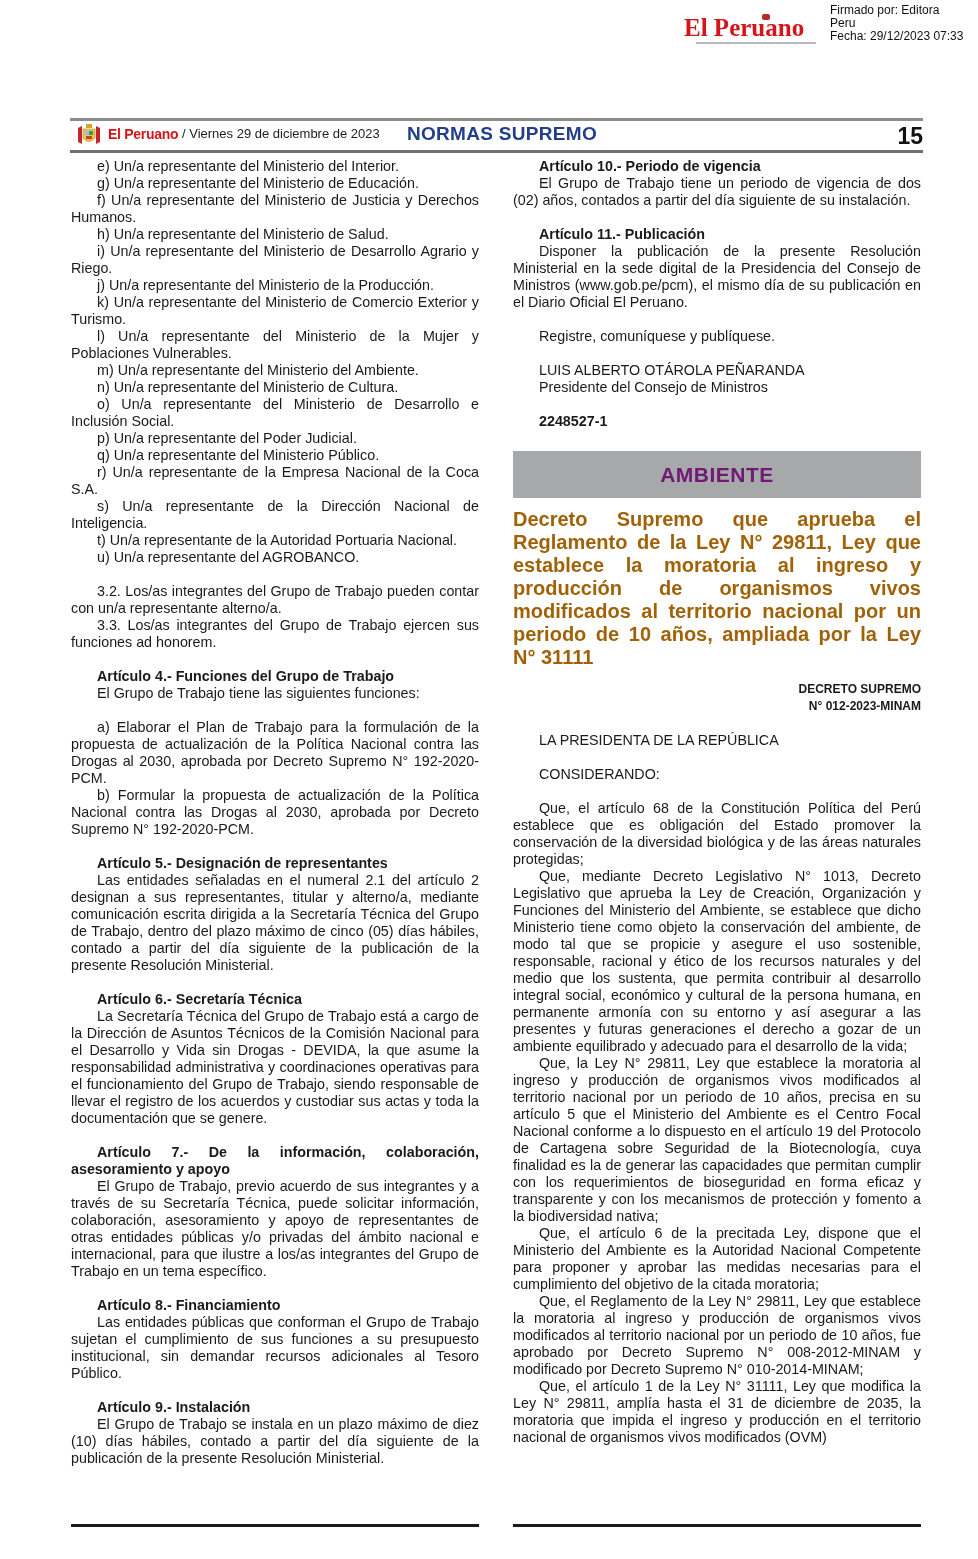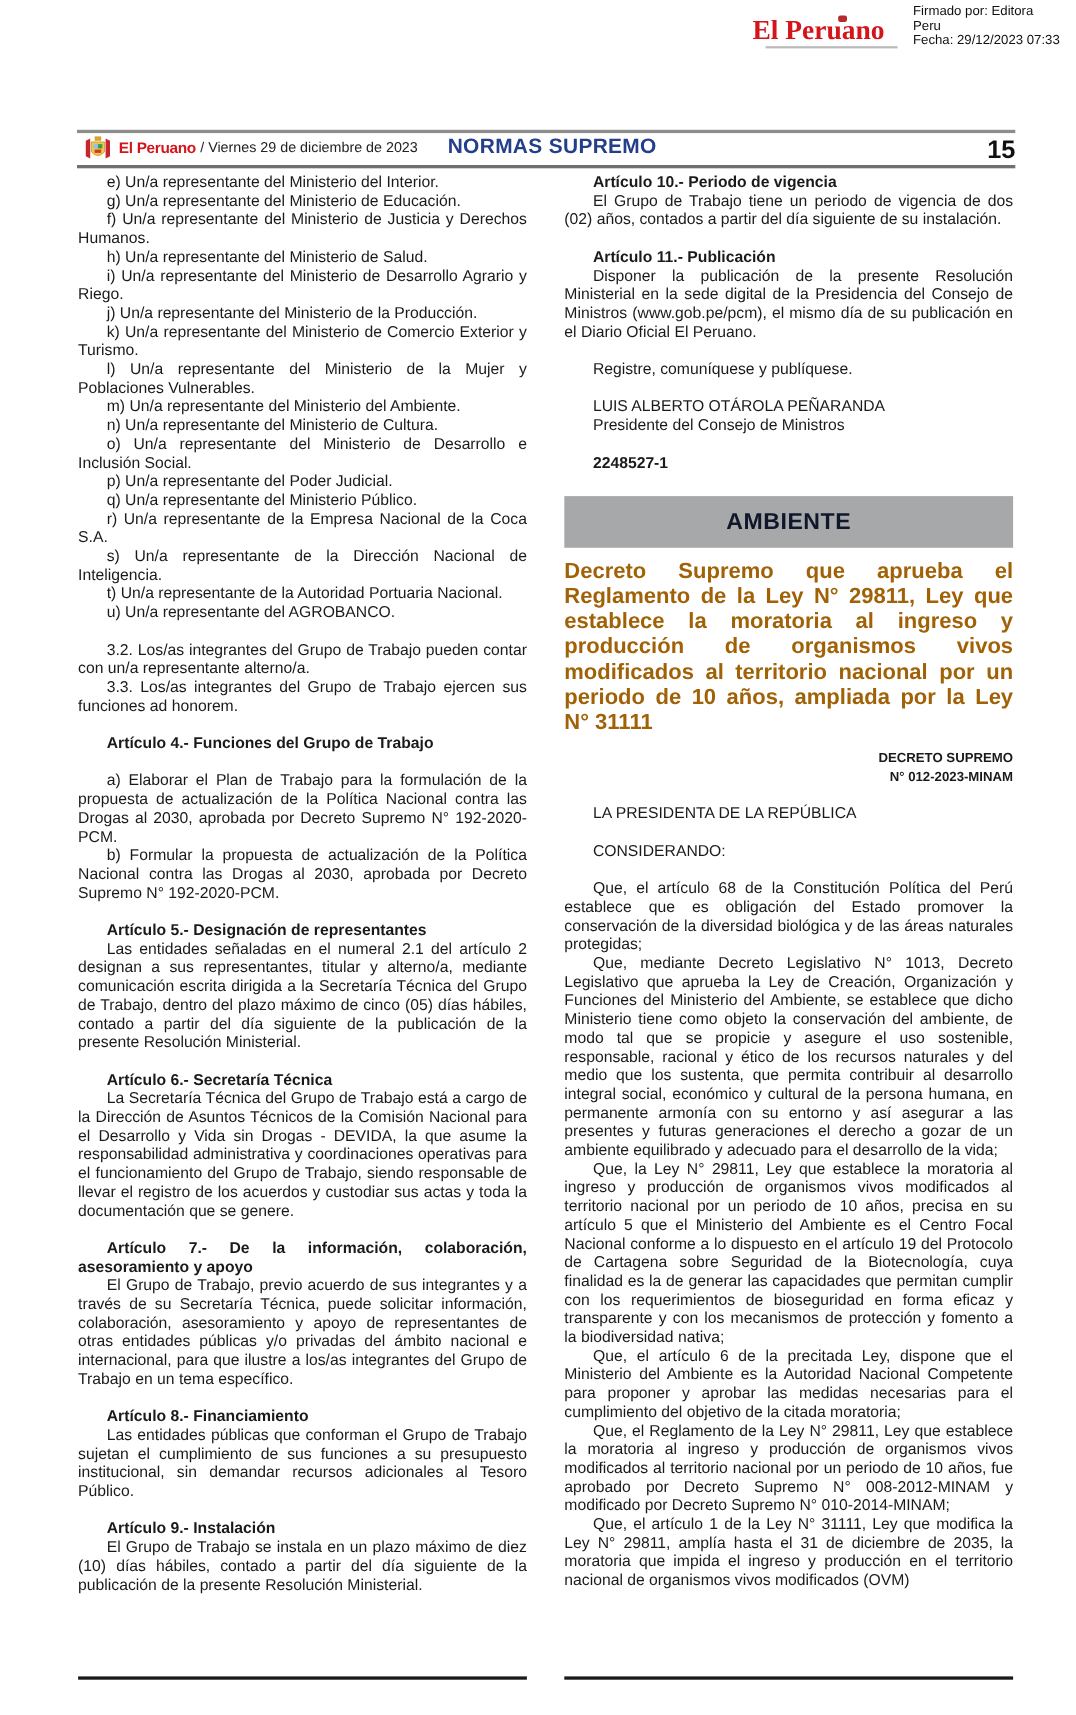--- a/index.html
+++ b/index.html
@@ -23,21 +23,21 @@
   .col { position: absolute; top: 158px; font-size: 14.3px; line-height: 17px; text-align: justify; }
   .col-left { left: 71px; width: 408px; }
   .col-right { left: 513px; width: 408px; }
   .col p { margin: 0; text-indent: 26px; }
   .col .gap { height: 17px; }
   .col .art { font-weight: bold; text-indent: 26px; }
 
   .col-bottom-rule { position: absolute; top: 1524px; height: 3px; background: #1a1a1a; }
 
   .section-band { background: #a7a8aa; height: 47px; margin-top: 4px; display: flex; align-items: center; justify-content: center; }
-  .section-band span { color: #0f172a; font-weight: bold; font-size: 21px; letter-spacing: 0.5px; }
+  .section-band span { color: #701a75; font-weight: bold; font-size: 21px; letter-spacing: 0.5px; }
   .decree-title { font-weight: bold; font-size: 20px; line-height: 23px; text-align: justify; margin: 10px 0 12px 0; color: #a16207; }
   .decree-head { text-align: right; font-weight: bold; font-size: 12px; line-height: 17px; }
   .id-code { font-weight: bold; text-indent: 26px; }
 </style>
 </head>
 <body>
 
 <div class="stamp">
   <div class="stamp-logo">El Peruano</div>
   <div class="stamp-crest"></div>
@@ -83,20 +83,21 @@
   <p>q) Un/a representante del Ministerio Público.</p>
   <p>r) Un/a representante de la Empresa Nacional de la Coca S.A.</p>
   <p>s) Un/a representante de la Dirección Nacional de Inteligencia.</p>
   <p>t) Un/a representante de la Autoridad Portuaria Nacional.</p>
   <p>u) Un/a representante del AGROBANCO.</p>
   <div class="gap"></div>
   <p>3.2. Los/as integrantes del Grupo de Trabajo pueden contar con un/a representante alterno/a.</p>
   <p>3.3. Los/as integrantes del Grupo de Trabajo ejercen sus funciones ad honorem.</p>
   <div class="gap"></div>
   <p class="art">Artículo 4.- Funciones del Grupo de Trabajo</p>
+  <p>El Grupo de Trabajo tiene las siguientes funciones:</p>
   <div class="gap"></div>
   <p>a) Elaborar el Plan de Trabajo para la formulación de la propuesta de actualización de la Política Nacional contra las Drogas al 2030, aprobada por Decreto Supremo N° 192-2020-PCM.</p>
   <p>b) Formular la propuesta de actualización de la Política Nacional contra las Drogas al 2030, aprobada por Decreto Supremo N° 192-2020-PCM.</p>
   <div class="gap"></div>
   <p class="art">Artículo 5.- Designación de representantes</p>
   <p>Las entidades señaladas en el numeral 2.1 del artículo 2 designan a sus representantes, titular y alterno/a, mediante comunicación escrita dirigida a la Secretaría Técnica del Grupo de Trabajo, dentro del plazo máximo de cinco (05) días hábiles, contado a partir del día siguiente de la publicación de la presente Resolución Ministerial.</p>
   <div class="gap"></div>
   <p class="art">Artículo 6.- Secretaría Técnica</p>
   <p>La Secretaría Técnica del Grupo de Trabajo está a cargo de la Dirección de Asuntos Técnicos de la Comisión Nacional para el Desarrollo y Vida sin Drogas - DEVIDA, la que asume la responsabilidad administrativa y coordinaciones operativas para el funcionamiento del Grupo de Trabajo, siendo responsable de llevar el registro de los acuerdos y custodiar sus actas y toda la documentación que se genere.</p>
   <div class="gap"></div>

